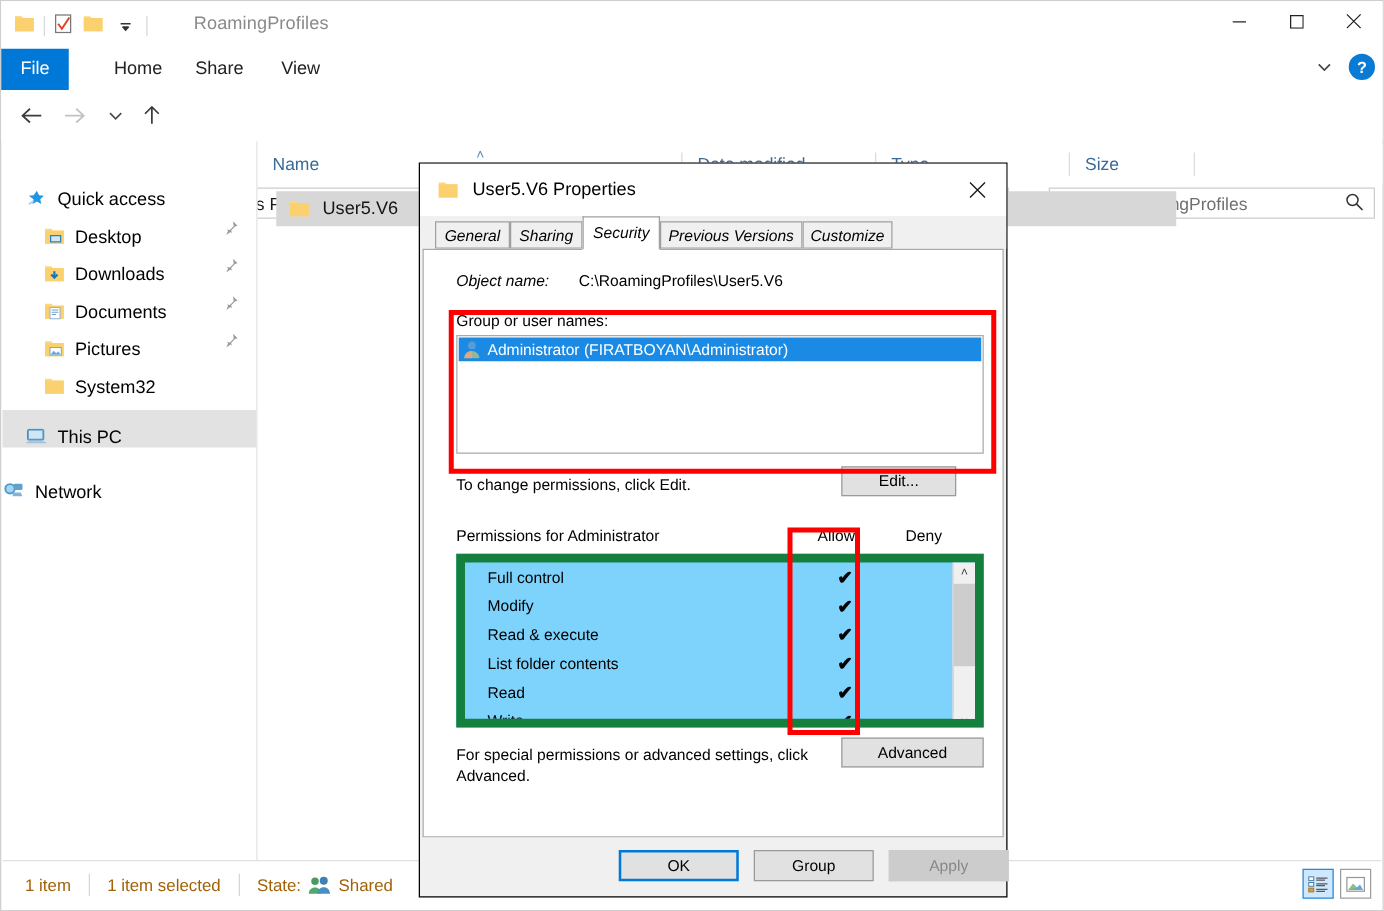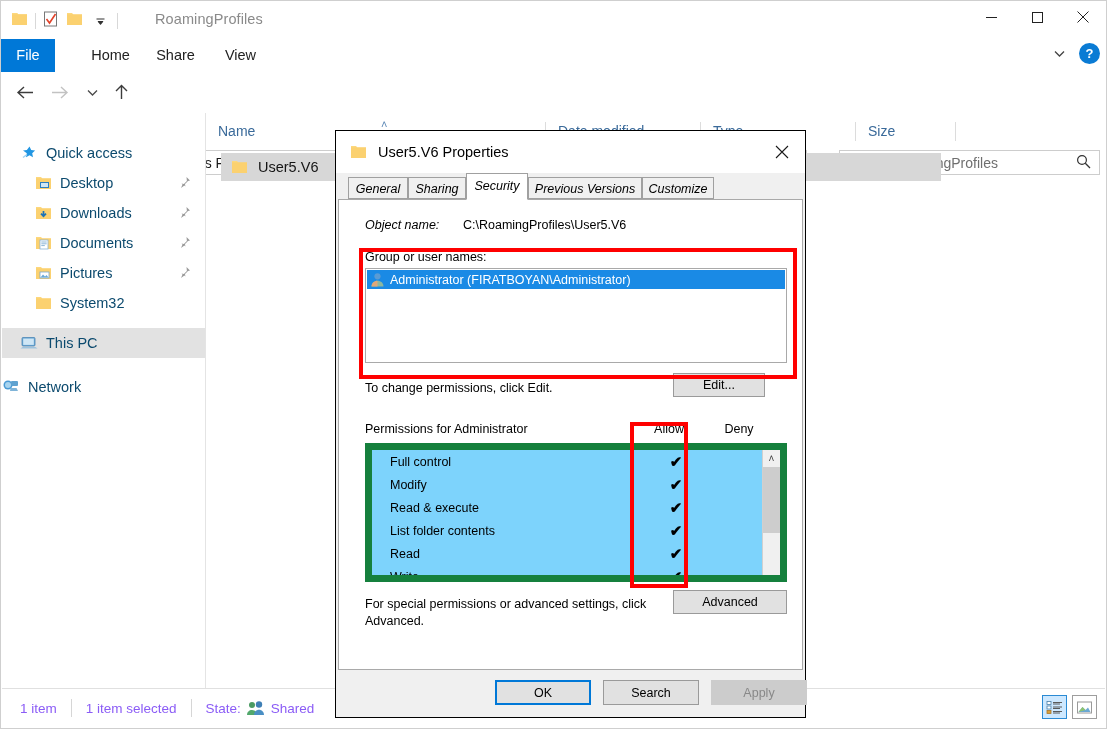--- a/index.html
+++ b/index.html
@@ -49,34 +49,34 @@
 
   
   .colhdr{position:absolute;left:205px;top:115px;width:900px;height:31px;background:#fff;}
   .col{position:absolute;top:0;height:31px;line-height:31px;font-size:14px;color:#3a6a9a;padding-left:12px;
     box-sizing:border-box;}
   .col .divider{position:absolute;right:0;top:6px;width:1px;height:19px;background:#dcdcdc;}
   .sortcaret{position:absolute;left:380px;top:117px;font-size:11px;color:#5b87b5;}
 
   
   .navpane{position:absolute;left:1px;top:112px;width:203px;height:575px;background:#fff;border-right:1px solid #e4e4e4;}
-  .navitem{position:relative;height:30px;display:flex;align-items:center;font-size:14.5px;color:#0c4a6e;}
+  .navitem{position:relative;height:30px;display:flex;align-items:flex-end;font-size:14.5px;color:#000000;}
   .navitem .ico{width:18px;height:18px;margin-right:8px;flex:0 0 18px;display:flex;align-items:center;justify-content:center;}
   .navitem.thispc{background:#e2e2e2;}
   .pin{position:absolute;right:14px;top:8px;width:13px;height:13px;}
 
   
   .filerow{position:absolute;left:220px;top:152px;width:720px;height:28px;background:#d7d7d7;display:flex;align-items:center;}
   .filerow .fico{margin-left:10px;width:17px;height:17px;display:flex;align-items:center;}
   .filerow .fname{margin-left:10px;font-size:14.5px;color:#151515;}
 
   
   .statusbar{position:absolute;left:1px;bottom:1px;width:1103px;height:38px;background:#fff;border-top:1px solid #e0e0e0;
     display:flex;align-items:center;}
-  .st{font-size:13.5px;color:#8b5cf6;}
+  .st{font-size:13.5px;color:#a16207;}
   .st-sep{width:1px;height:18px;background:#d6d6d6;margin:0 14px;}
   .viewbtns{position:absolute;right:8px;top:6px;display:flex;gap:5px;}
   .vbtn{width:25px;height:24px;border:1px solid #9e9e9e;display:flex;align-items:center;justify-content:center;
     background:#fff;box-sizing:border-box;}
   .vbtn.active{border:1px solid #2a8ad4;background:#cde8ff;}
 
   
   .dialog{position:absolute;left:334px;top:129px;width:471px;height:588px;background:#f0f0f0;
     border:1px solid #000;box-sizing:border-box;}
   .dlg-title{position:absolute;left:0;top:0;width:469px;height:42px;background:#fff;display:flex;align-items:center;}
@@ -529,21 +529,21 @@
           <div class="sb-arrow down">˅</div>
         </div>
       </div>
 
       <div class="spec-lbl">For special permissions or advanced settings, click Advanced.</div>
       <div class="btn btn-adv">Advanced</div>
     </div>
 
     <div class="dlg-footer">
       <div class="btn btn-ok">OK</div>
-      <div class="btn btn-cancel">Search</div>
+      <div class="btn btn-cancel">Group</div>
       <div class="btn btn-apply">Apply</div>
     </div>
   </div>
 
   <div class="redbox groups"></div>
   <div class="redbox allow"></div>
 
 </div>
 
 </body></html>

